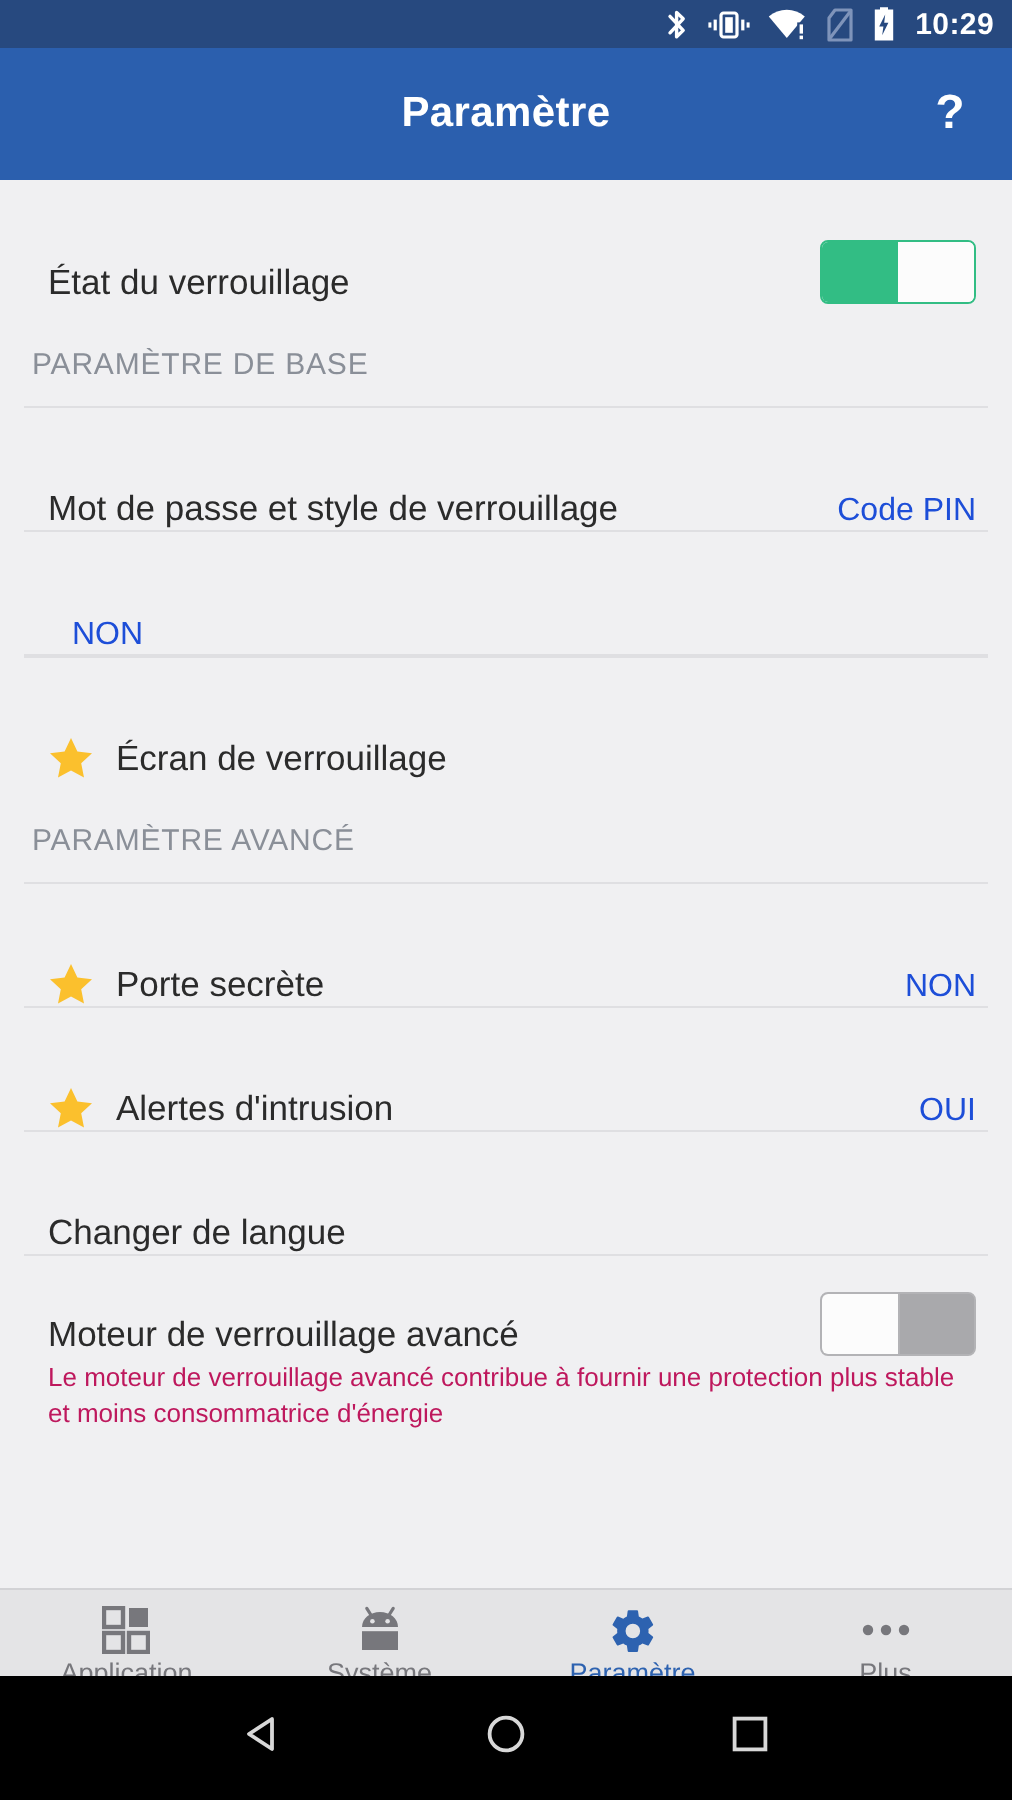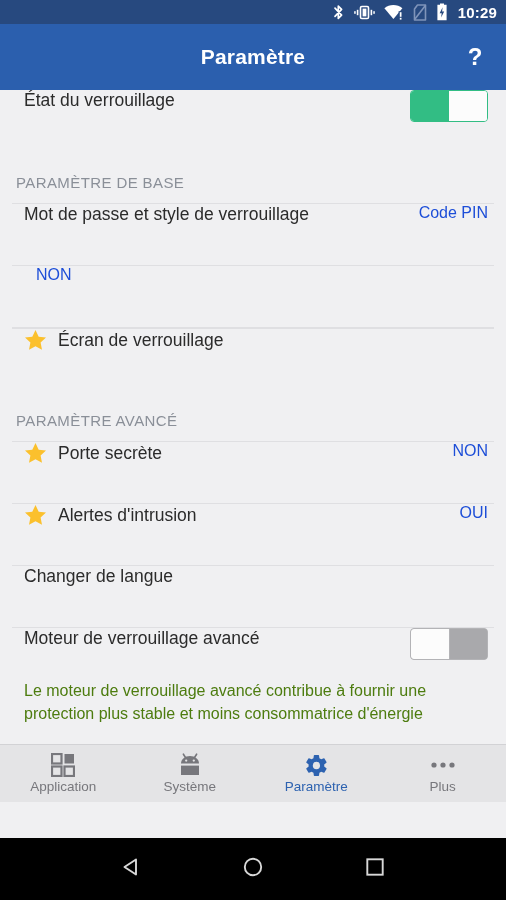--- a/index.html
+++ b/index.html
@@ -88,21 +88,21 @@
     position: absolute;
     top: 90px; left: 0;
     width: 506px;
     height: 690px;
     background: #f0f0f2;
     overflow: hidden;
   }
   .row {
     position: relative;
     display: flex;
-    align-items: flex-start;
+    align-items: flex-end;
     padding: 0 18px 0 24px;
     box-sizing: border-box;
     min-height: 61px;
   }
   .row-label-wrap {
     display: flex;
     align-items: center;
     flex: 1 1 auto;
     min-width: 0;
   }
@@ -172,30 +172,30 @@
   .toggle.off .fill {
     flex: 1 1 50%;
     background: #a9a9ac;
   }
 
   .row-with-desc {
     padding-bottom: 2px;
     min-height: 52px;
   }
   .row-desc {
-    font-size: 16px;
-    color: #4d7c0f;
+    font-size: 13px;
+    color: #be185d;
     line-height: 1.42;
     padding: 0 24px 0 24px;
   }
 
   
   #tabbar {
     position: absolute;
-    top: 744px; left: 0;
+    top: 794px; left: 0;
     width: 506px;
     height: 58px;
     background: #e4e4e6;
     display: flex;
     align-items: flex-end;
     border-top: 1px solid #d2d2d5;
     box-sizing: border-box;
   }
   .tab {
     flex: 1 1 25%;

